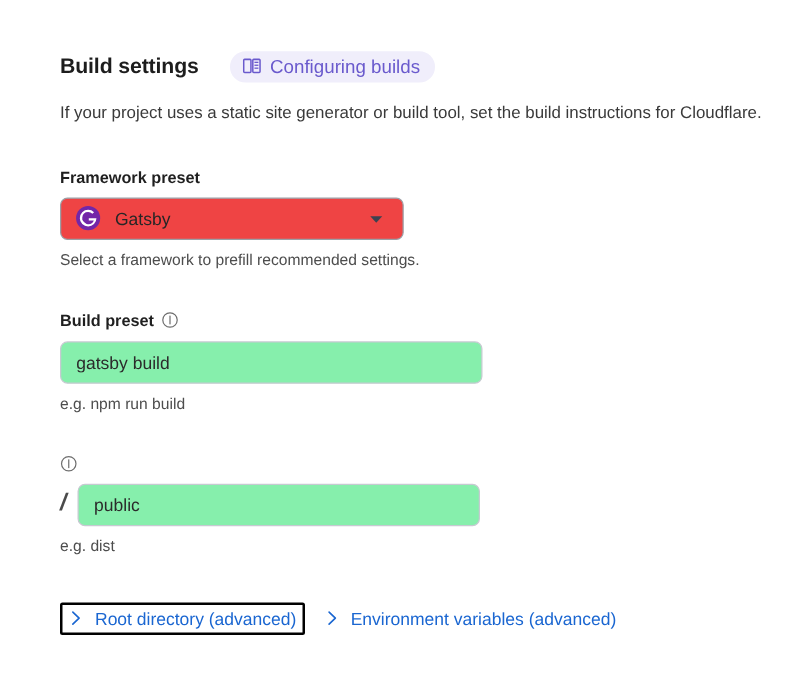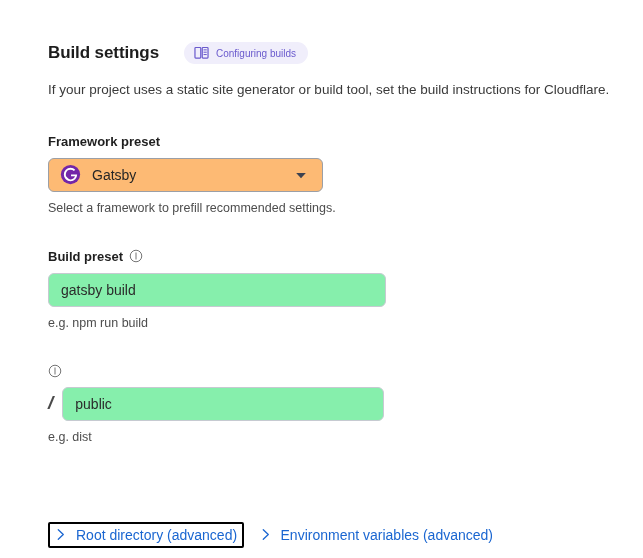--- a/index.html
+++ b/index.html
@@ -48,21 +48,21 @@
     display: inline-flex;
     align-items: center;
     gap: 7px;
     background: #f0eefb;
     border-radius: 13px;
     padding: 4px 12px 4px 10px;
     cursor: pointer;
     white-space: nowrap;
   }
   .doc-badge-label {
-    font-size: 10px;
+    font-size: 15px;
     color: #6a5acd;
   }
   .book-icon {
     display: inline-block;
     width: 15px;
     height: 14px;
     line-height: 0;
   }
 
   .lede {
@@ -95,21 +95,21 @@
   }
 
   
   .select-box {
     position: relative;
     width: 275px;
     height: 34px;
     box-sizing: border-box;
     border: 1px solid #9b9fa6;
     border-radius: 6px;
-    background: #fdba74;
+    background: #ef4444;
     display: flex;
     align-items: center;
     padding: 0 10px 0 11px;
     cursor: pointer;
   }
   .gatsby-logo {
     width: 21px;
     height: 21px;
     flex: 0 0 auto;
     line-height: 0;
@@ -184,21 +184,21 @@
     border-color: #000000;
   }
   .chev-icon {
     width: 13px;
     height: 13px;
     line-height: 0;
     display: inline-block;
   }
   .disclosure-label { white-space: nowrap; }
 
-  #env-vars-disclosure { margin-top: 40px; margin-left: 4px; }
+  #env-vars-disclosure { margin-left: 4px; }
 </style>
 </head>
 <body>
 
 <div class="page">
   <div class="content">
 
     <div class="header-row">
       <div class="page-title">Build settings</div>
 

